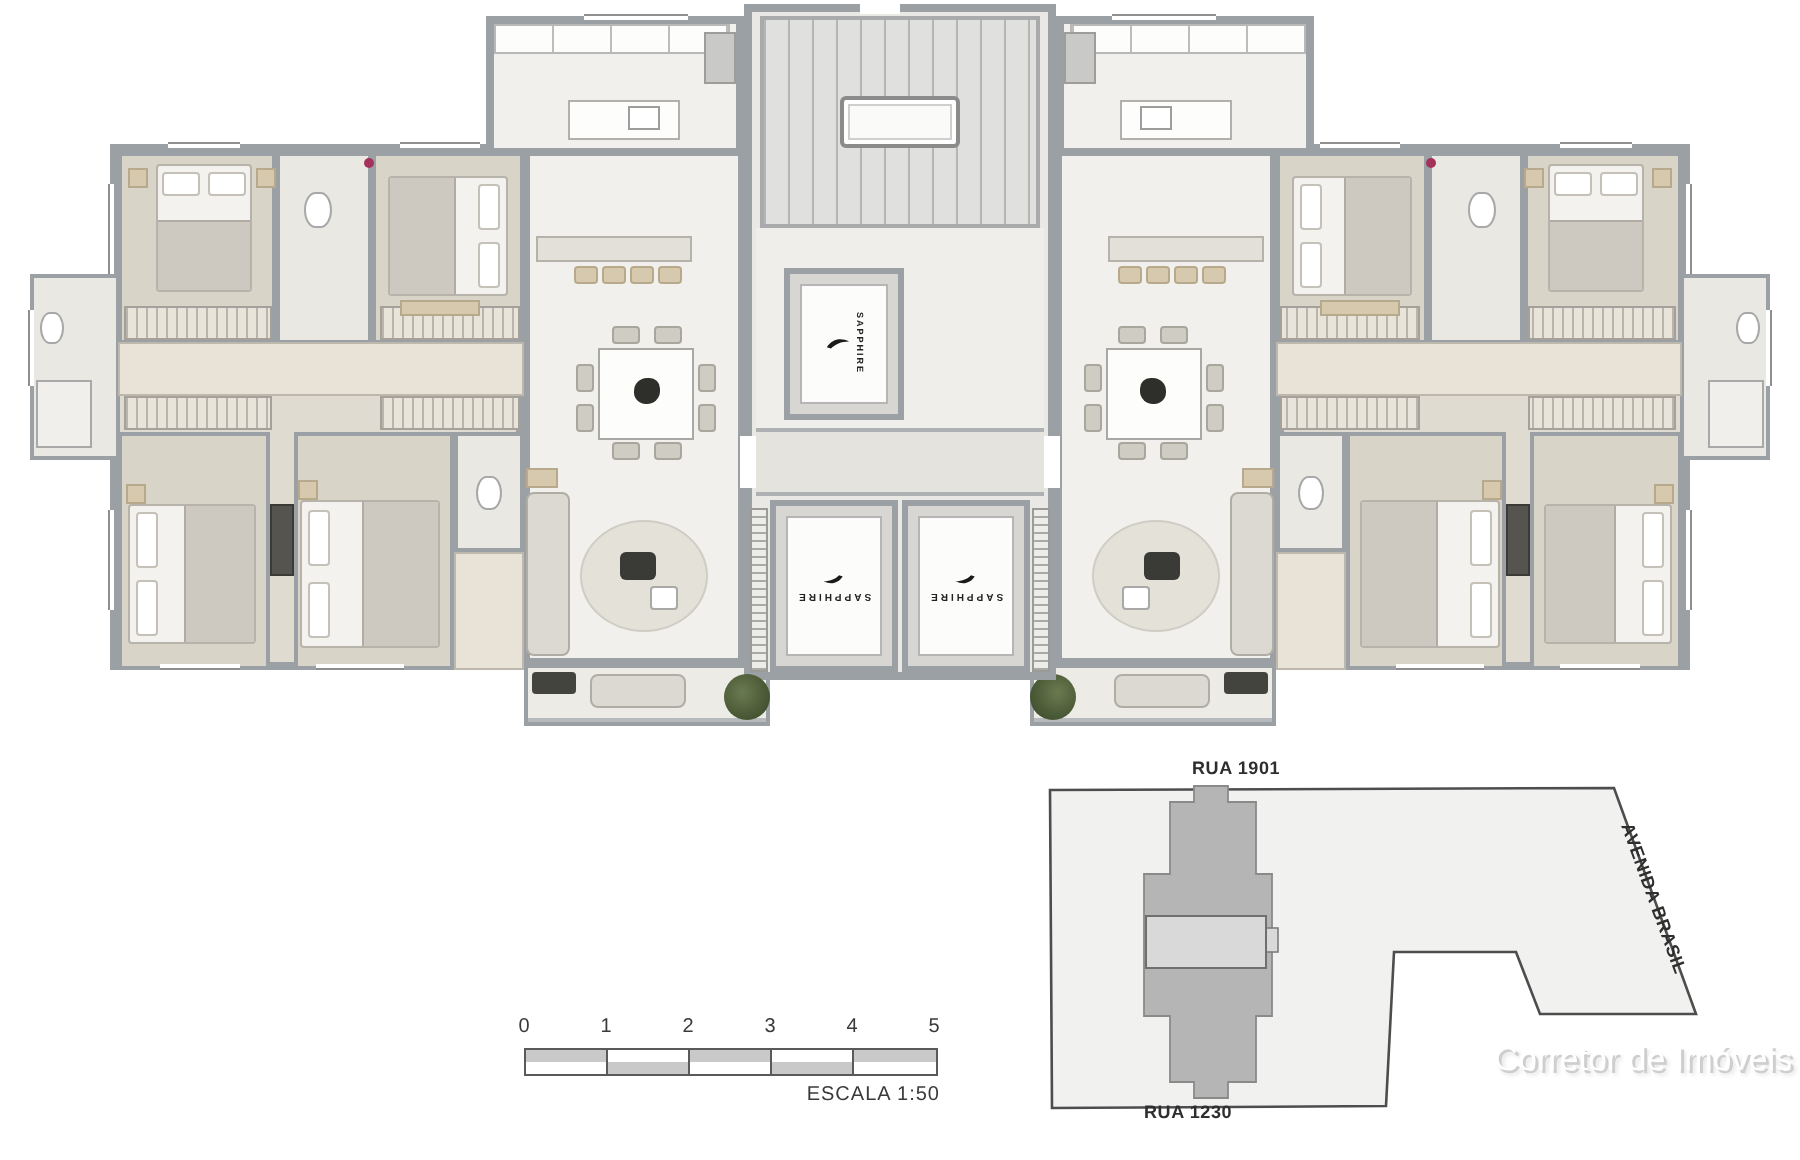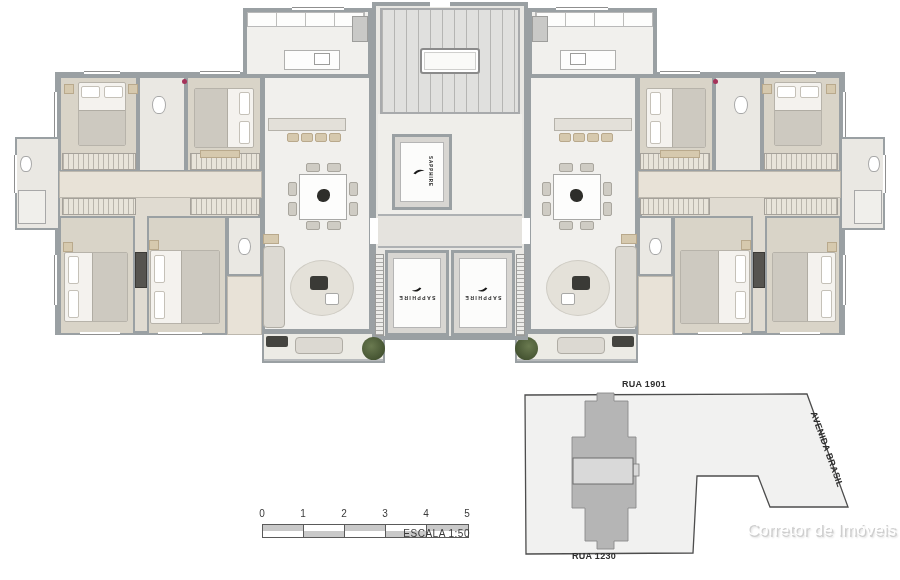--- a/index.html
+++ b/index.html
@@ -72,21 +72,21 @@
   .win-v{position:absolute;width:5px;z-index:5;
          background:linear-gradient(to right,#fff 0 2px,#8f8f8f 2px 3px,#fff 3px 5px);}
   
   .scalebar{position:absolute;left:262px;top:508px;width:206px;height:50px;}
   .sb-num{position:absolute;top:0;transform:translateX(-50%);font-size:10px;color:#3a3a3a;}
   .sb-bar{position:absolute;left:0;top:16px;width:205px;border:1px solid #5a5a5a;}
   .sb-row{display:flex;height:6px;}
   .sb-cell{width:41px;border-right:1px solid #5a5a5a;box-sizing:border-box;}
   .sb-cell:last-child{border-right:none;}
   .g{background:#c9c9c9;} .w{background:#fff;}
-  .sb-label{position:absolute;right:-2px;top:20px;font-size:10px;color:#3a3a3a;letter-spacing:0.5px;}
+  .sb-label{position:absolute;right:-2px;top:34px;font-size:10px;color:#3a3a3a;letter-spacing:0.5px;}
   
   .street{position:absolute;font-size:9px;font-weight:600;color:#2e2e2e;letter-spacing:0.3px;z-index:8;}
   
   .branding{position:absolute;top:522px;right:4px;text-align:right;z-index:30;}
   .brand-name{font-size:25px;font-weight:bold;letter-spacing:2px;color:#fff;
               text-shadow:1.5px 1.5px 0 #cacaca,2.5px 2.5px 2px #dcdcdc;}
   .brand-sub{font-size:17px;color:#fff;margin-top:-2px;
              text-shadow:1.5px 1.5px 0 #cecece,2.5px 2.5px 2px #e0e0e0;}
   .bird{width:14px;height:9px;} .bird2{width:12px;height:8px;}
 </style>
@@ -340,21 +340,21 @@
     </div>
     <span class="sb-label">ESCALA 1:50</span>
   </div>
 
   <svg class="abs" style="left:518px;top:378px" width="380" height="200">
     <polygon points="7,17 289,16 330,129 252,129 240,98 179,98 175,175 8,176" fill="#f1f1f0" stroke="#4d4d4d" stroke-width="1.3"></polygon>
     <path d="M79,15 H96 V23 H110 V59 H118 V130 H110 V163 H96 V171 H79 V163 H67 V130 H54 V59 H67 V23 H79 Z" fill="#b5b5b5" stroke="#8a8a8a" stroke-width="0.9"></path>
     <rect x="115" y="86" width="6" height="12" fill="#d9d9d9" stroke="#7c7c7c" stroke-width="0.8"></rect>
     <rect x="55" y="80" width="60" height="26" fill="#d9d9d9" stroke="#6f6f6f" stroke-width="1"></rect>
   </svg>
-  <span class="street" style="left:622px;top:379px">RUA 1901</span>
+  <span class="street" style="left:596px;top:379px">RUA 1901</span>
   <span class="street" style="left:572px;top:551px">RUA 1230</span>
   <span class="street" style="left:818px;top:410px;transform:rotate(70deg);transform-origin:0 0">AVENIDA BRASIL</span>
 
   <div class="branding">
     <div class="brand-sub">Corretor de Imóveis</div>
   </div>
 
 </div>
 
 </body></html>

